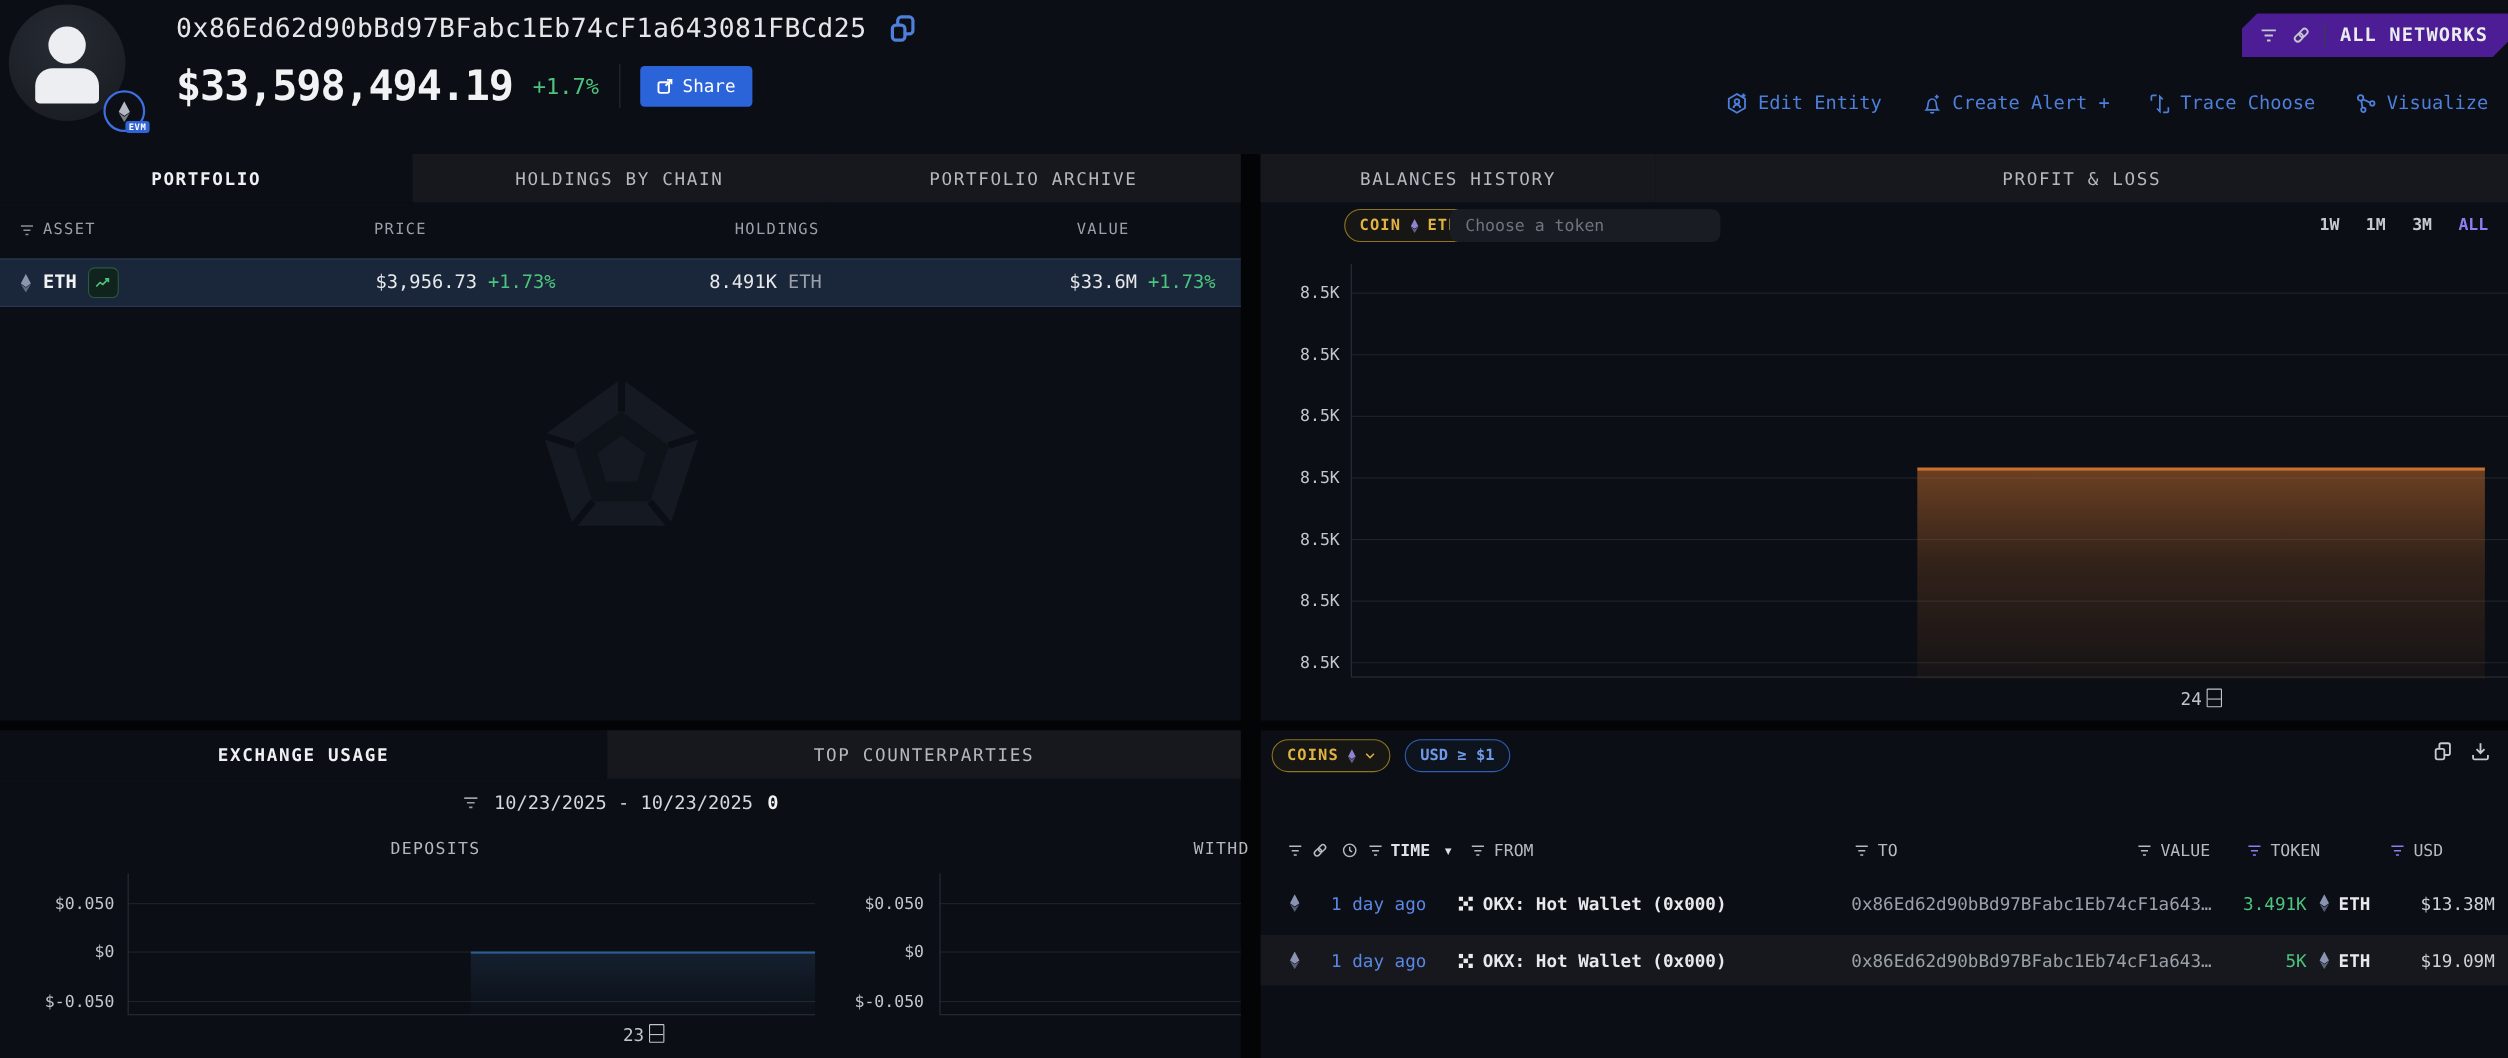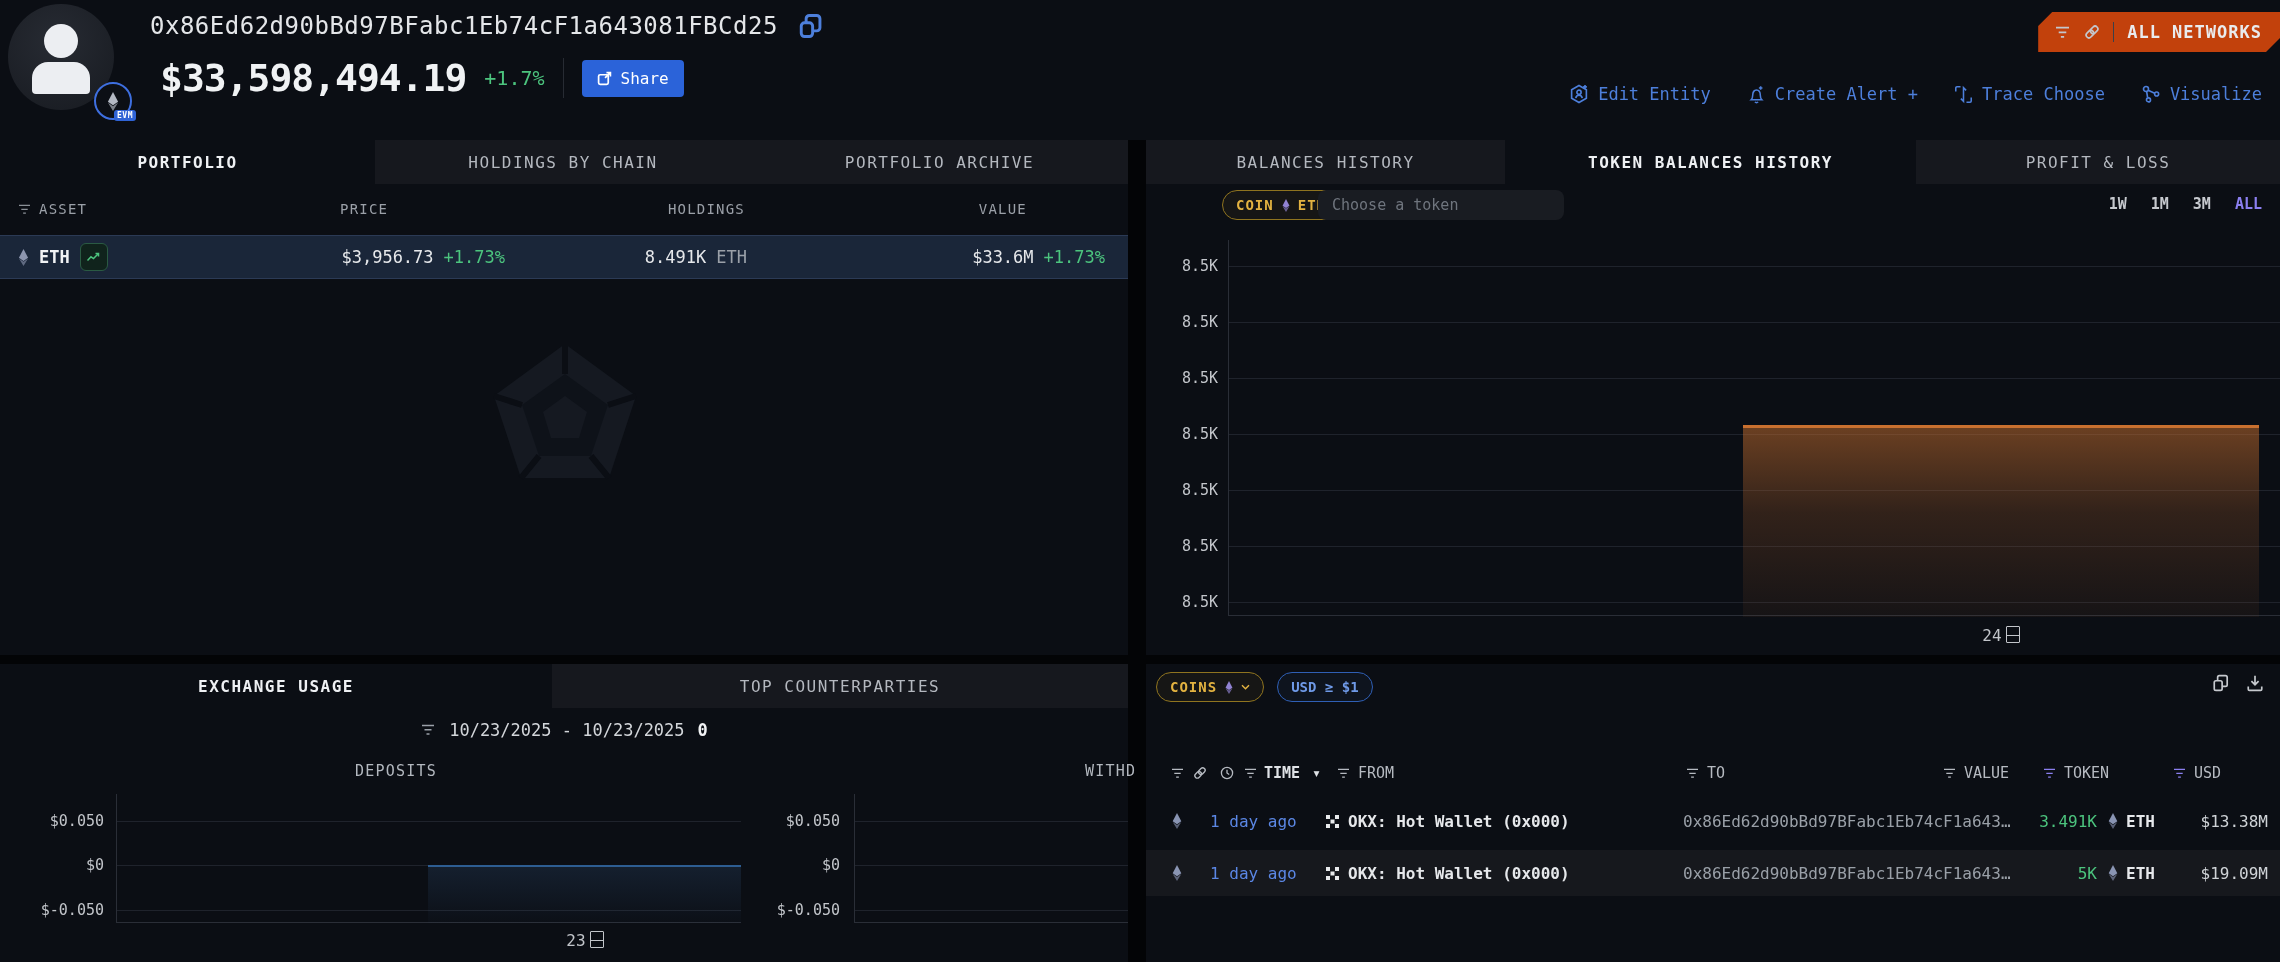--- a/index.html
+++ b/index.html
@@ -23,29 +23,29 @@
   
   #hdr{position:absolute;left:0;top:0;width:2280px;height:140px;background:#0b0e14;}
   #avatar{position:absolute;left:8px;top:4px;width:106px;height:106px;border-radius:50%;
           background:radial-gradient(circle at 45% 35%, #272b33, #171a20);}
   #avatar .head{position:absolute;left:36px;top:20px;width:34px;height:34px;border-radius:50%;background:#eceef2;}
   #avatar .body{position:absolute;left:24px;top:58px;width:58px;height:32px;border-radius:16px 16px 4px 4px;background:#eceef2;}
   #chainbadge{position:absolute;left:94px;top:82px;width:34px;height:34px;border-radius:50%;
               border:2.5px solid #3e6fe0;background:#0c0f15;display:flex;align-items:center;justify-content:center;color:#c7ccd6;}
   #chainbadge .evm{position:absolute;right:-6px;bottom:-3px;background:#2f63d6;color:#fff;font-size:8px;
                    font-weight:bold;padding:1px 3px;border-radius:3px;letter-spacing:.5px;}
-  #addr-row{position:absolute;left:150px;top:12px;display:flex;align-items:center;gap:20px;}
+  #addr-row{position:absolute;left:160px;top:12px;display:flex;align-items:center;gap:20px;}
   #addr{font-size:24px;letter-spacing:.5px;color:#e4e6e9;}
   #bal-row{position:absolute;left:160px;top:56px;display:flex;align-items:center;gap:18px;}
   #balance{font-size:38px;font-weight:bold;color:#f0f2f4;letter-spacing:-1px;}
   #balchange{font-size:20px;color:#4cc47e;}
   .vdiv{width:1px;height:40px;background:#272b33;}
   #sharebtn{display:flex;align-items:center;gap:9px;background:#2b63d9;color:#fff;border:none;
             font-family:inherit;font-size:16px;padding:9px 15px;border-radius:4px;cursor:pointer;}
-  #netchip{position:absolute;right:0;top:12px;height:40px;background:#c2410c;display:flex;align-items:center;
+  #netchip{position:absolute;right:0;top:12px;height:40px;background:#4c1d95;display:flex;align-items:center;
            gap:13px;padding:0 18px 0 16px;color:#c3c7cd;
            clip-path:polygon(14px 0,100% 0,100% calc(100% - 14px),calc(100% - 14px) 100%,0 100%,0 14px);}
   #netchip .lbl{color:#e9ebee;font-weight:bold;font-size:17px;letter-spacing:1px;}
   #netchip .sep{width:1px;height:20px;background:#3a3f49;}
   #actions{position:absolute;right:18px;top:84px;display:flex;gap:36px;color:#4d7fdb;font-size:17px;}
   .action{display:flex;align-items:center;gap:9px;cursor:pointer;white-space:nowrap;}
   
   #p-portfolio{left:0;top:140px;width:1128px;height:515px;}
   .thead{display:grid;grid-template-columns:340px 165px 242px 381px;align-items:center;
          height:32px;font-size:14px;letter-spacing:1.2px;color:#9ba0a8;}
@@ -265,21 +265,20 @@
       <polygon points="75,4 146,56 119,138 31,138 4,56" fill="#161a22"></polygon>
       <polygon points="75,34 118,65 101,116 49,116 32,65" fill="#0f131a"></polygon>
       <path d="M75 4 75 34M146 56 118 65M119 138 101 116M31 138 49 116M4 56 32 65" stroke="#0b0e14" stroke-width="6"></path>
       <polygon points="75,56 97,72 89,98 61,98 53,72" fill="#161a22"></polygon>
     </svg>
   </div>
 
   <div id="p-token" class="panel">
     <div class="tabstrip">
       <div class="tab" style="width:359px">BALANCES HISTORY</div>
-      <div class="tab active" style="width:411px">TOKEN BALANCES HISTORY</div>
       <div class="tab" style="flex:1">PROFIT &amp; LOSS</div>
     </div>
 
     <span class="chip-gold" style="position:absolute;left:76px;top:50px;">
       <span>COIN</span>
       <span class="icn" style="color:#9f8fe8">
         <svg width="8" height="13" viewBox="0 0 10 16">
             <path d="M5 0 9.3 8.2 5 11.2.7 8.2Z" fill="currentColor" opacity=".9"></path>
             <path d="M5 16 .7 8.9 5 11.9l4.3-3Z" fill="currentColor" opacity=".6"></path>
           </svg>

